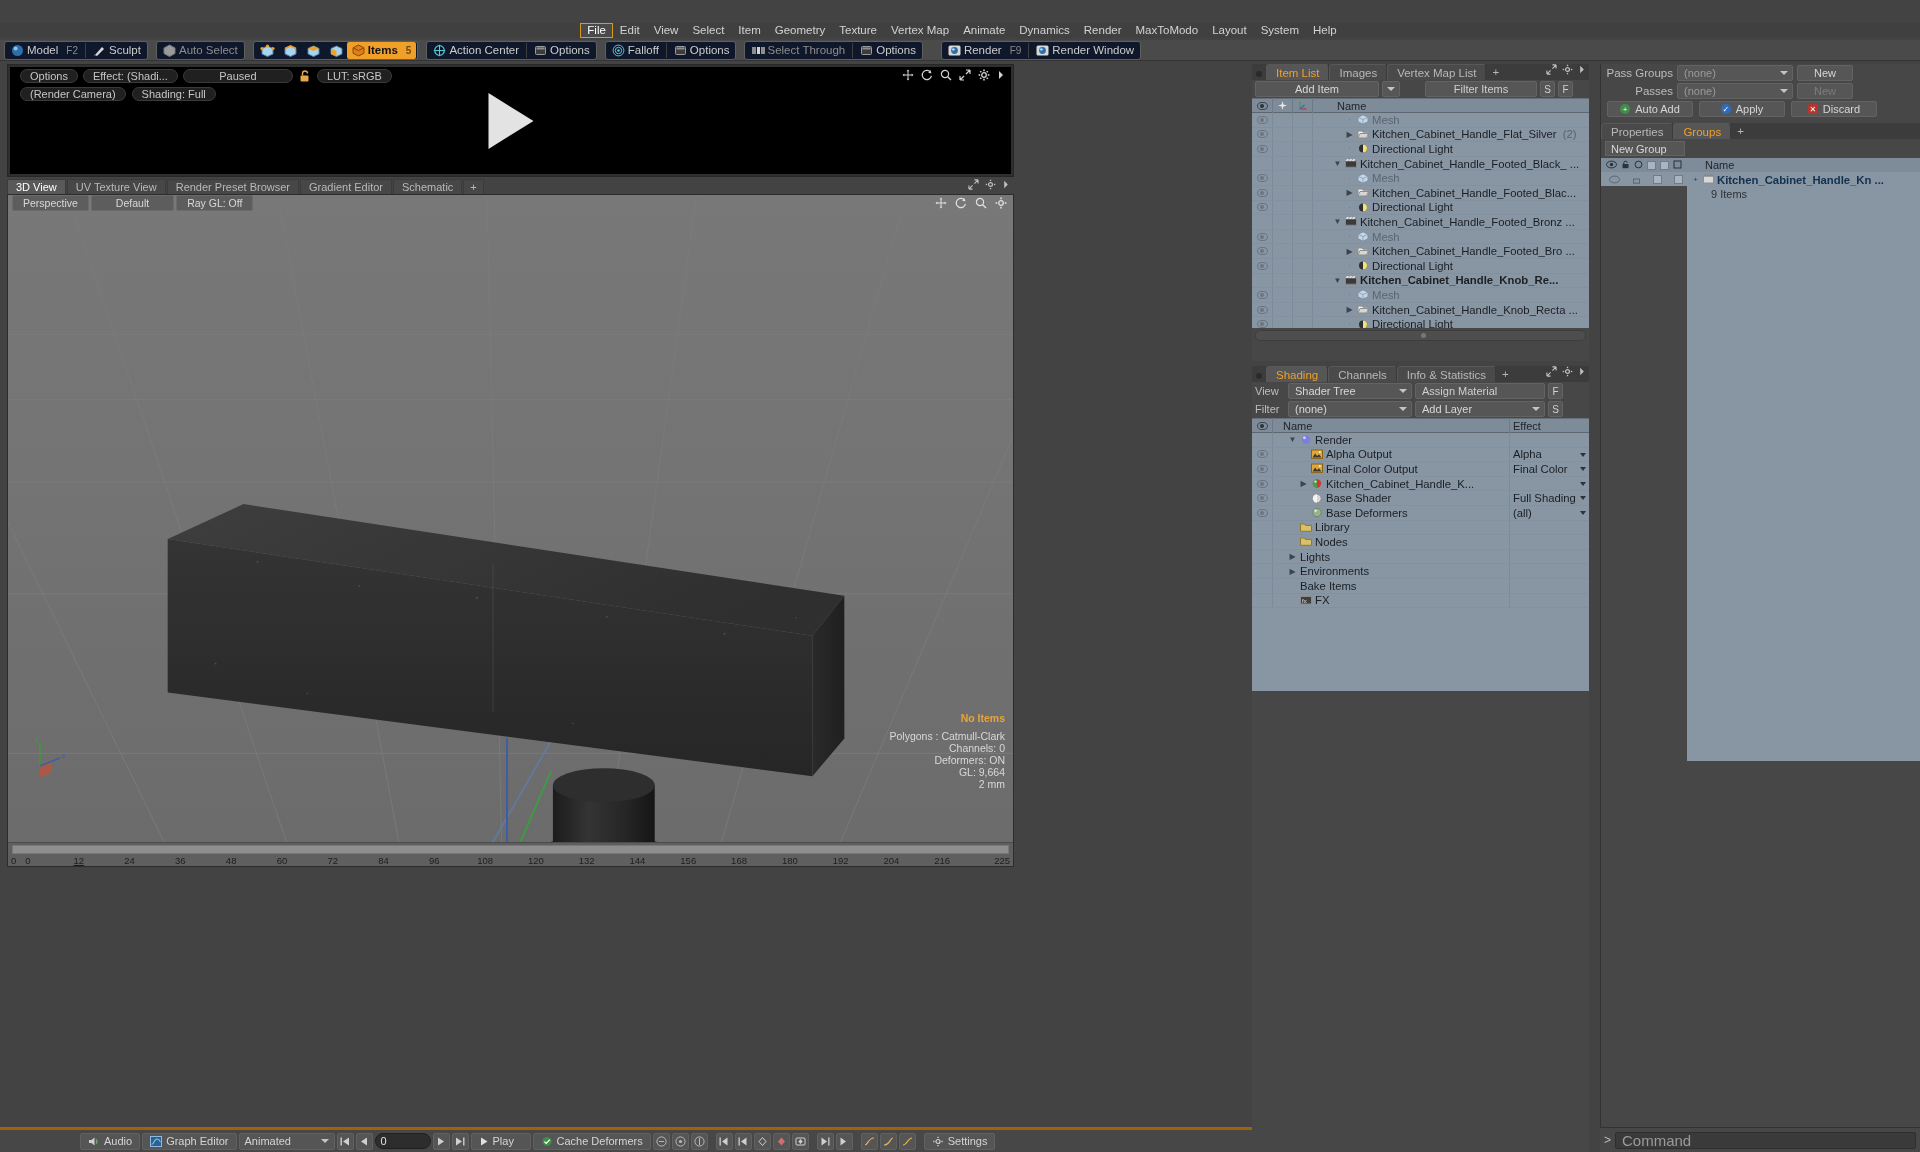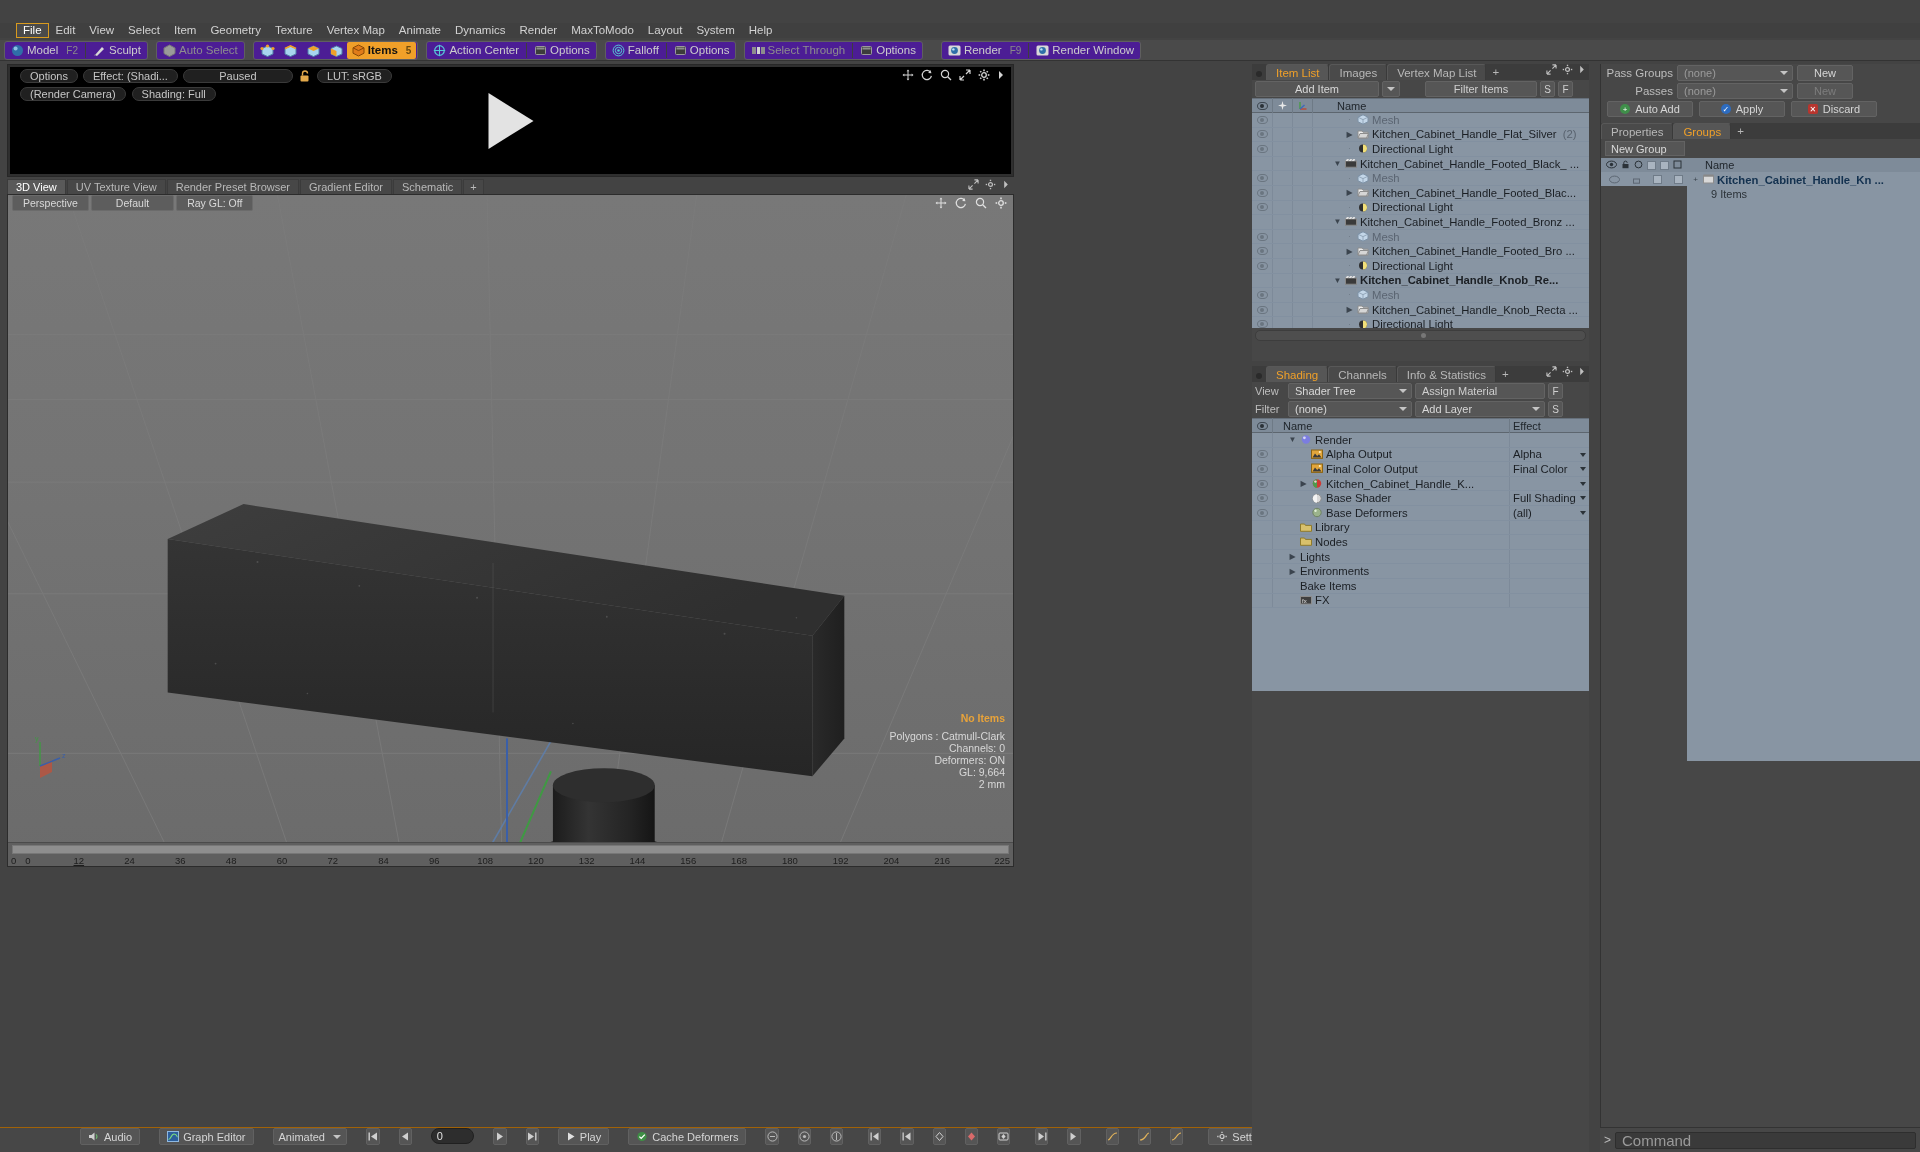--- a/index.html
+++ b/index.html
@@ -28,33 +28,33 @@
     border-left:2px solid #ddd; border-bottom:2px solid #ddd; transform:skewX(-12deg);
   }
   .titlebar .title { color:#fff; font-size:12.5px; letter-spacing:0.1px;}
   .winbtns { position:absolute; right:0; top:0; height:23px; display:flex; }
   .winbtn { width:46px;height:23px; display:flex;align-items:center;justify-content:center; color:#fff; font-size:12px;}
   .winbtn svg{ display:block;}
 
   
   .menubar {
     position:absolute; top:23px; left:0; width:1920px; height:15px;
-    background:#404040; display:flex; align-items:center; padding-left:16px;
+    background:#404040; display:flex; align-items:center; padding-left:4px;justify-content:center;
   }
   .menuitem { font-size:11.5px; color:#d2d2d2; padding:0 7px; line-height:15px; height:15px;}
   .menuitem.active { background:#4a4a4a; border:1px solid #d89a1e; color:#fff; padding:0 6px; height:15px; line-height:13px;}
 
   
   .toolbar {
     position:absolute; top:40px; left:0; width:1920px; height:21px;
     background:#4a4a4a; display:flex; align-items:center;
     border-bottom:1px solid #333;
   }
   .tgroup { display:flex; align-items:center; height:19px;
-    background:#4c1d95; border:1px solid #5f5f5f; border-radius:3px; margin:0 4px; padding:0 1px;}
+    background:#0f172a; border:1px solid #5f5f5f; border-radius:3px; margin:0 4px; padding:0 1px;}
   .tbtn { display:flex; align-items:center; height:17px; padding:0 5px; font-size:11.5px; color:#ccc; gap:3px; white-space:nowrap;}
   .tbtn.dim { color:#8d8d8d;}
   .tbtn.on { background:#f0a029; color:#111; border-radius:2px; font-weight:bold;}
   .tbtn .key { color:#8a8a8a; font-size:10px; margin-left:5px;}
   .tbtn.on .key { color:#6a4a10;}
   .icn { width:13px;height:13px; display:inline-block; flex:none;}
   .sep { width:1px;height:15px;background:#3e3e3e; margin:0 2px;}
 
   
   .renderpane {
@@ -103,21 +103,21 @@
   .vp-ruler .ticks { position:absolute; left:0; top:12px; width:100%; height:12px;}
   .vp-ruler .tick { position:absolute; top:0; font-size:9.5px; color:#1d1d1d; transform:translateX(-50%);}
   .vp-ruler .endL { position:absolute; left:3px; top:12px; font-size:9.5px; color:#1d1d1d;}
   .vp-ruler .endR { position:absolute; right:3px; top:12px; font-size:9.5px; color:#1d1d1d;}
 
   
   .knob { position:absolute; left:0; top:0; width:100%; height:100%;}
 
   
   .timebar { position:absolute; left:0; bottom:0; width:1280px; height:25px; background:#474747;
-     display:flex; align-items:flex-start; padding-left:80px; gap:19px; border-top:1px solid #a16207;}
+     display:flex; align-items:center; padding-left:80px; gap:2px; border-top:3px solid #a16207;}
   .tbtn2 { display:flex;align-items:center;gap:4px; height:17px; padding:0 7px; font-size:11px;
      background:#555; border:1px solid #616161; border-radius:2px; color:#d5d5d5; white-space:nowrap;}
   .framefield { background:#2d2d2d; border:1px solid #202020; color:#e0e0e0; font-size:11px;
      width:56px; height:16px; display:flex;align-items:center;padding-left:5px; border-radius:8px;}
   .minibtn{ width:17px;height:17px; background:#555;border:1px solid #616161; border-radius:2px;
      display:flex;align-items:center;justify-content:center; color:#c9c9c9; font-size:9px;}
   .sel-drop { background:#555;border:1px solid #616161;border-radius:2px; height:17px; width:96px;
      display:flex;align-items:center; padding:0 5px; font-size:11px; color:#d5d5d5; justify-content:space-between;}
 
   

